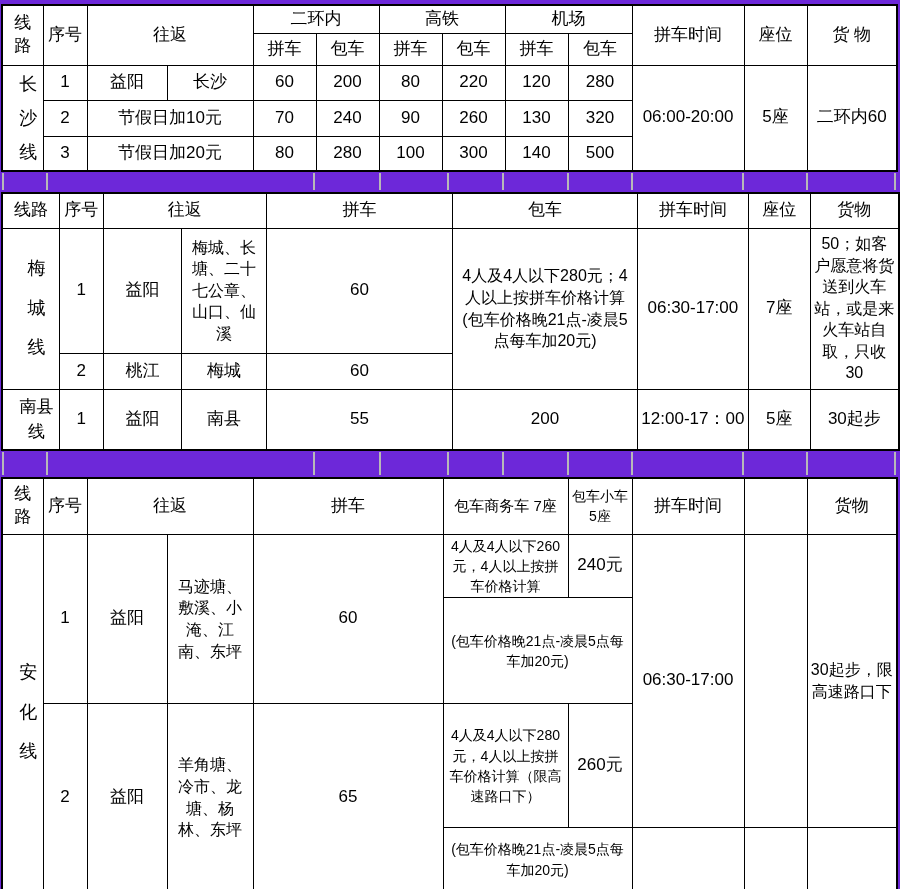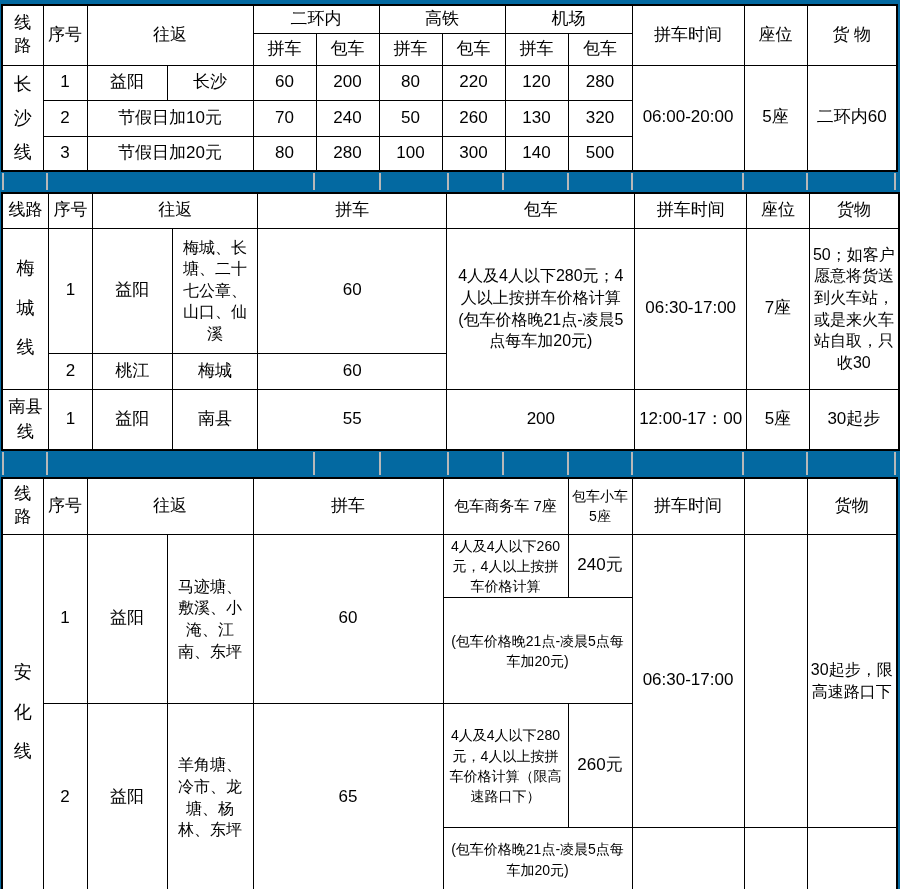--- a/index.html
+++ b/index.html
@@ -1,26 +1,26 @@
 <!DOCTYPE html>
 <html><head>
 <meta charset="utf-8">
 <style>
   html,body{margin:0;padding:0;background:#fff;}
-  #screen{position:relative;width:900px;height:889px;background:#0369a1;
+  #screen{position:relative;width:900px;height:889px;background:#6d28d9;
           font-family:"Liberation Sans","DejaVu Sans",sans-serif;color:#000;}
   table{position:absolute;left:1px;border-collapse:collapse;table-layout:fixed;
         background:#fff;border:2px solid #000;}
   td,th{border:1.5px solid #000;text-align:center;vertical-align:middle;
         font-weight:normal;font-size:17px;line-height:1.35;padding:1px 3px;overflow:hidden;}
   .f16{font-size:16px;}
   .f15{font-size:14px;line-height:1.45;}
   .nowrap{white-space:nowrap;font-size:15px;padding:1px 1px;}
   .vname span{display:inline-block;width:1.12em;word-break:break-all;
-              font-size:18px;line-height:1.9;}
+              font-size:18px;line-height:1.9;margin-left:11px;}
   .lh22 span{line-height:2.2;}
   .w2 span{width:2.3em;line-height:1.5;font-size:17px;}
   .wrapcell{word-break:break-all;}
   .gap{position:absolute;left:0;width:898px;}
   .gap i{position:absolute;top:0;bottom:0;width:1.5px;background:#b8b8b8;}
 </style>
 </head>
 <body>
 
 <div id="screen">
@@ -74,21 +74,21 @@
       <td>280</td>
       <td rowspan="3">06:00-20:00</td>
       <td rowspan="3">5座</td>
       <td rowspan="3">二环内60</td>
     </tr>
     <tr style="height:35px">
       <td>2</td>
       <td colspan="2">节假日加10元</td>
       <td>70</td>
       <td>240</td>
-      <td>50</td>
+      <td>90</td>
       <td>260</td>
       <td>130</td>
       <td>320</td>
     </tr>
     <tr style="height:34px">
       <td>3</td>
       <td colspan="2">节假日加20元</td>
       <td>80</td>
       <td>280</td>
       <td>100</td>

